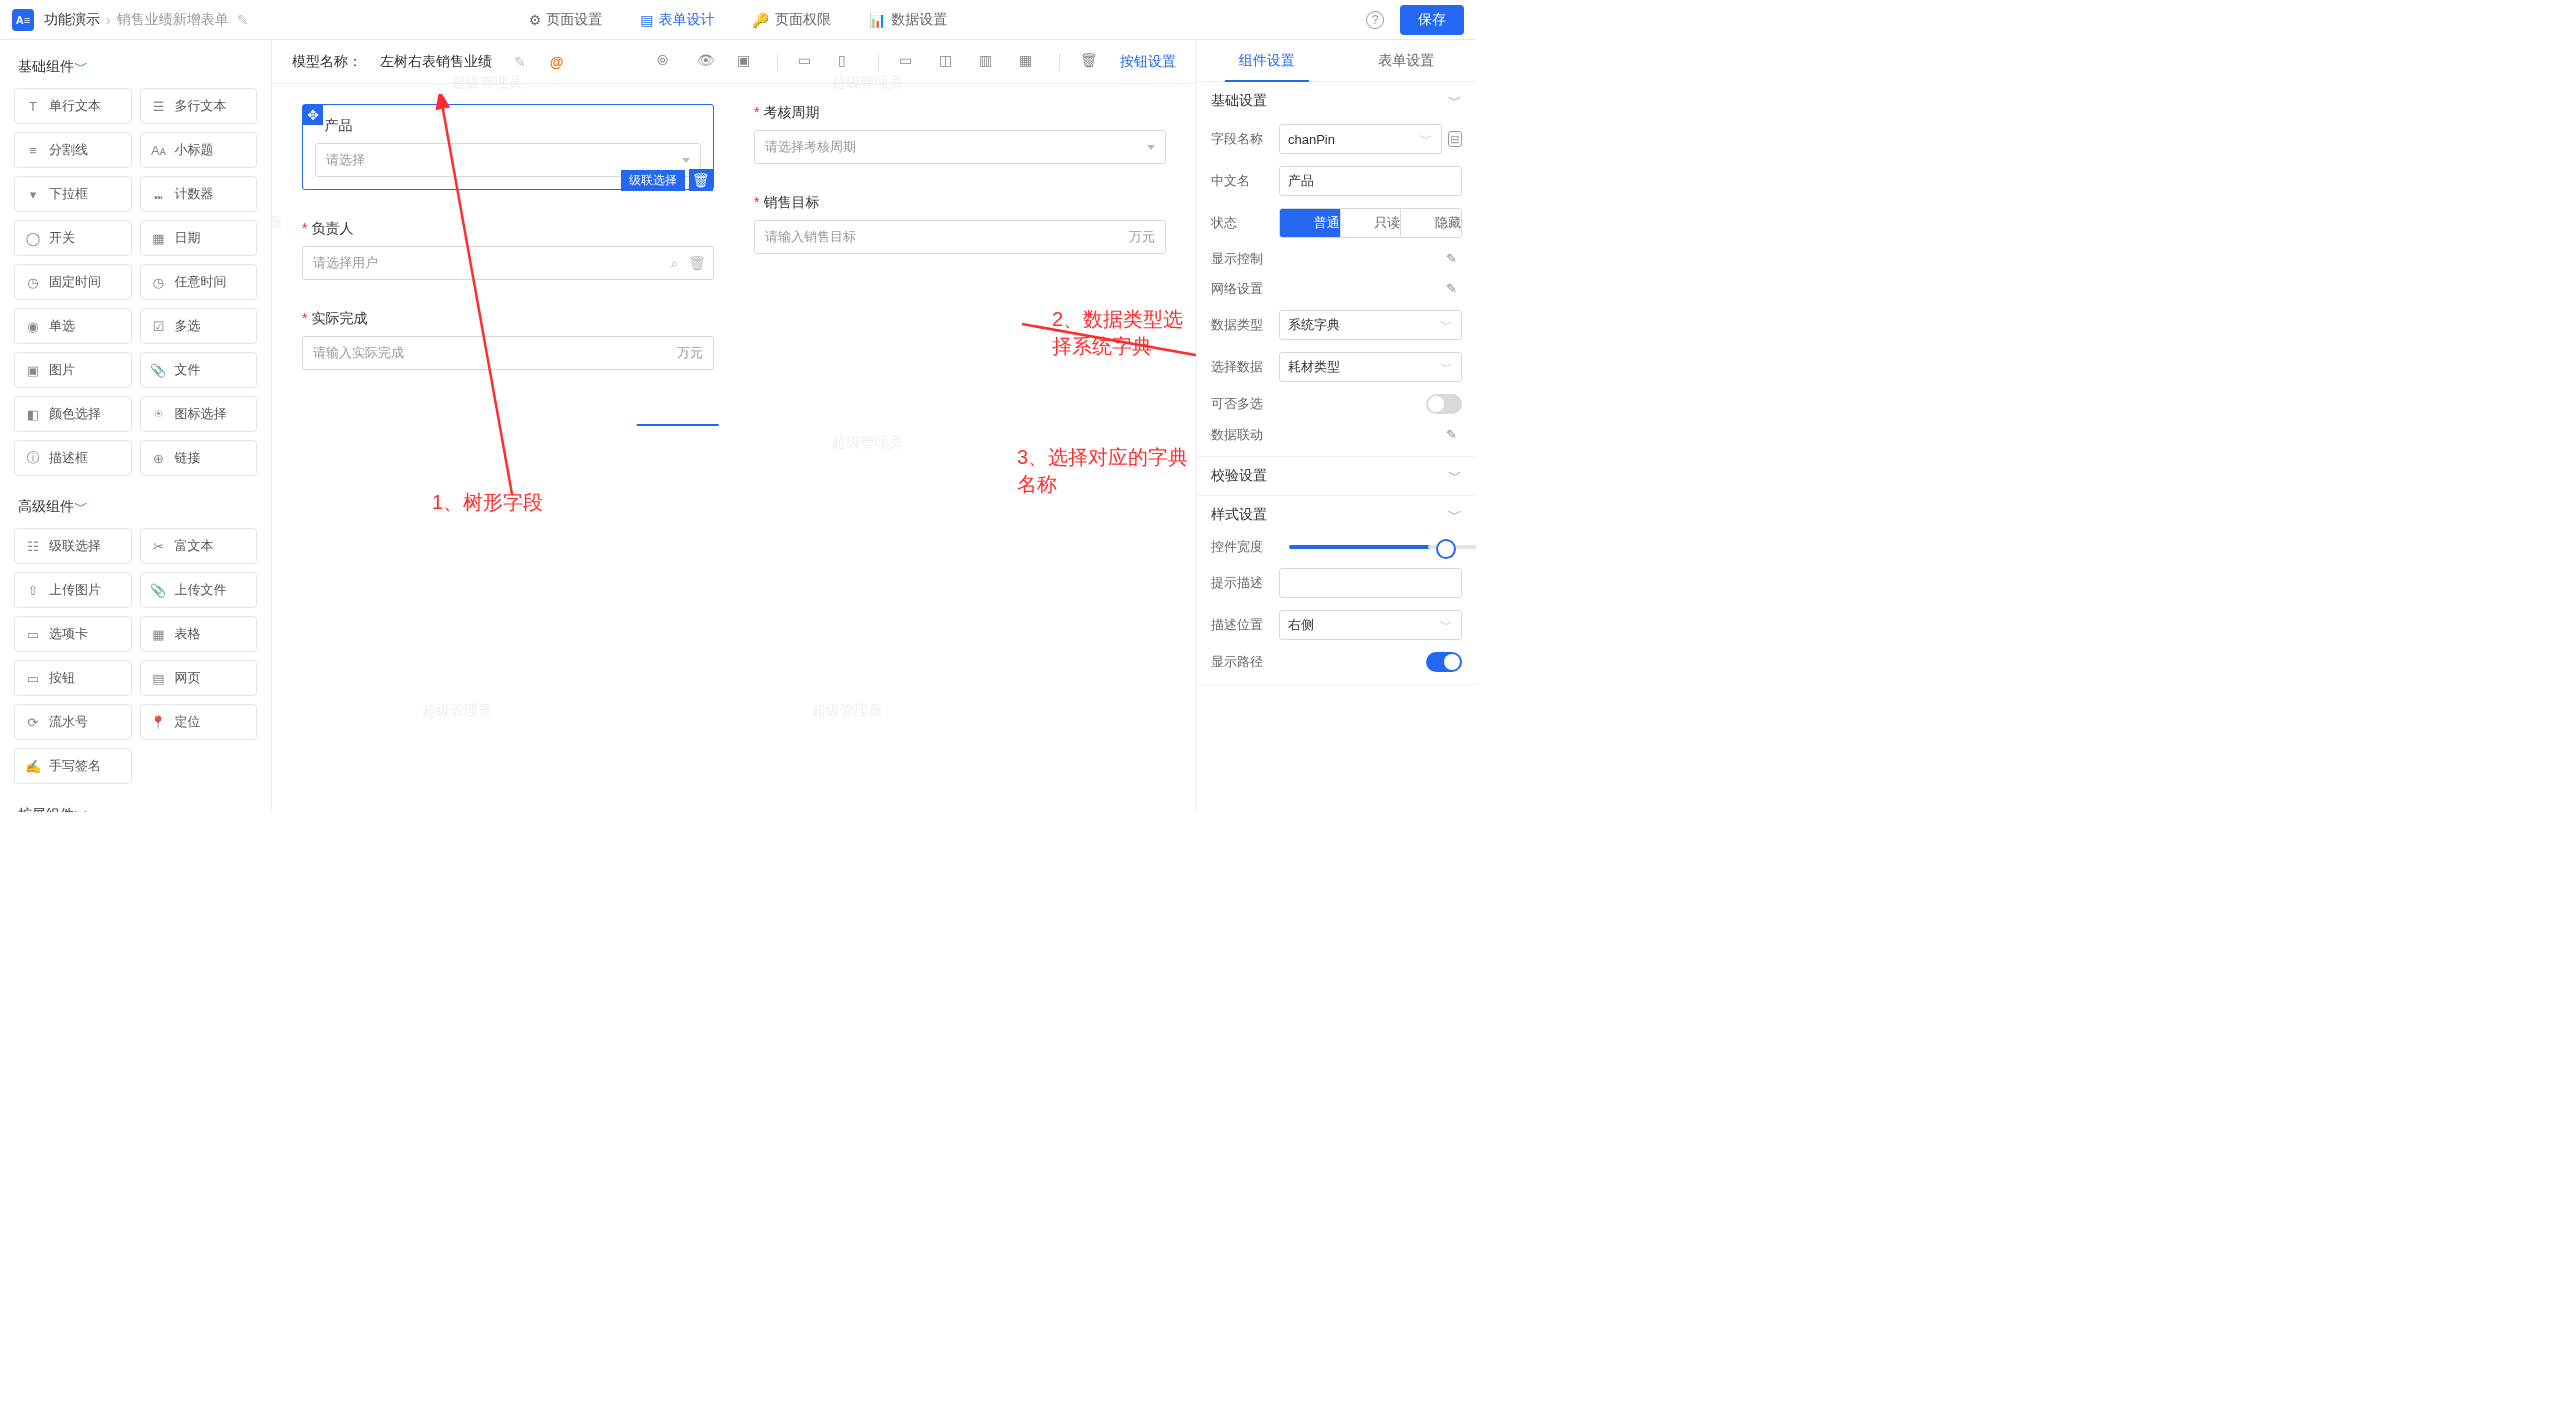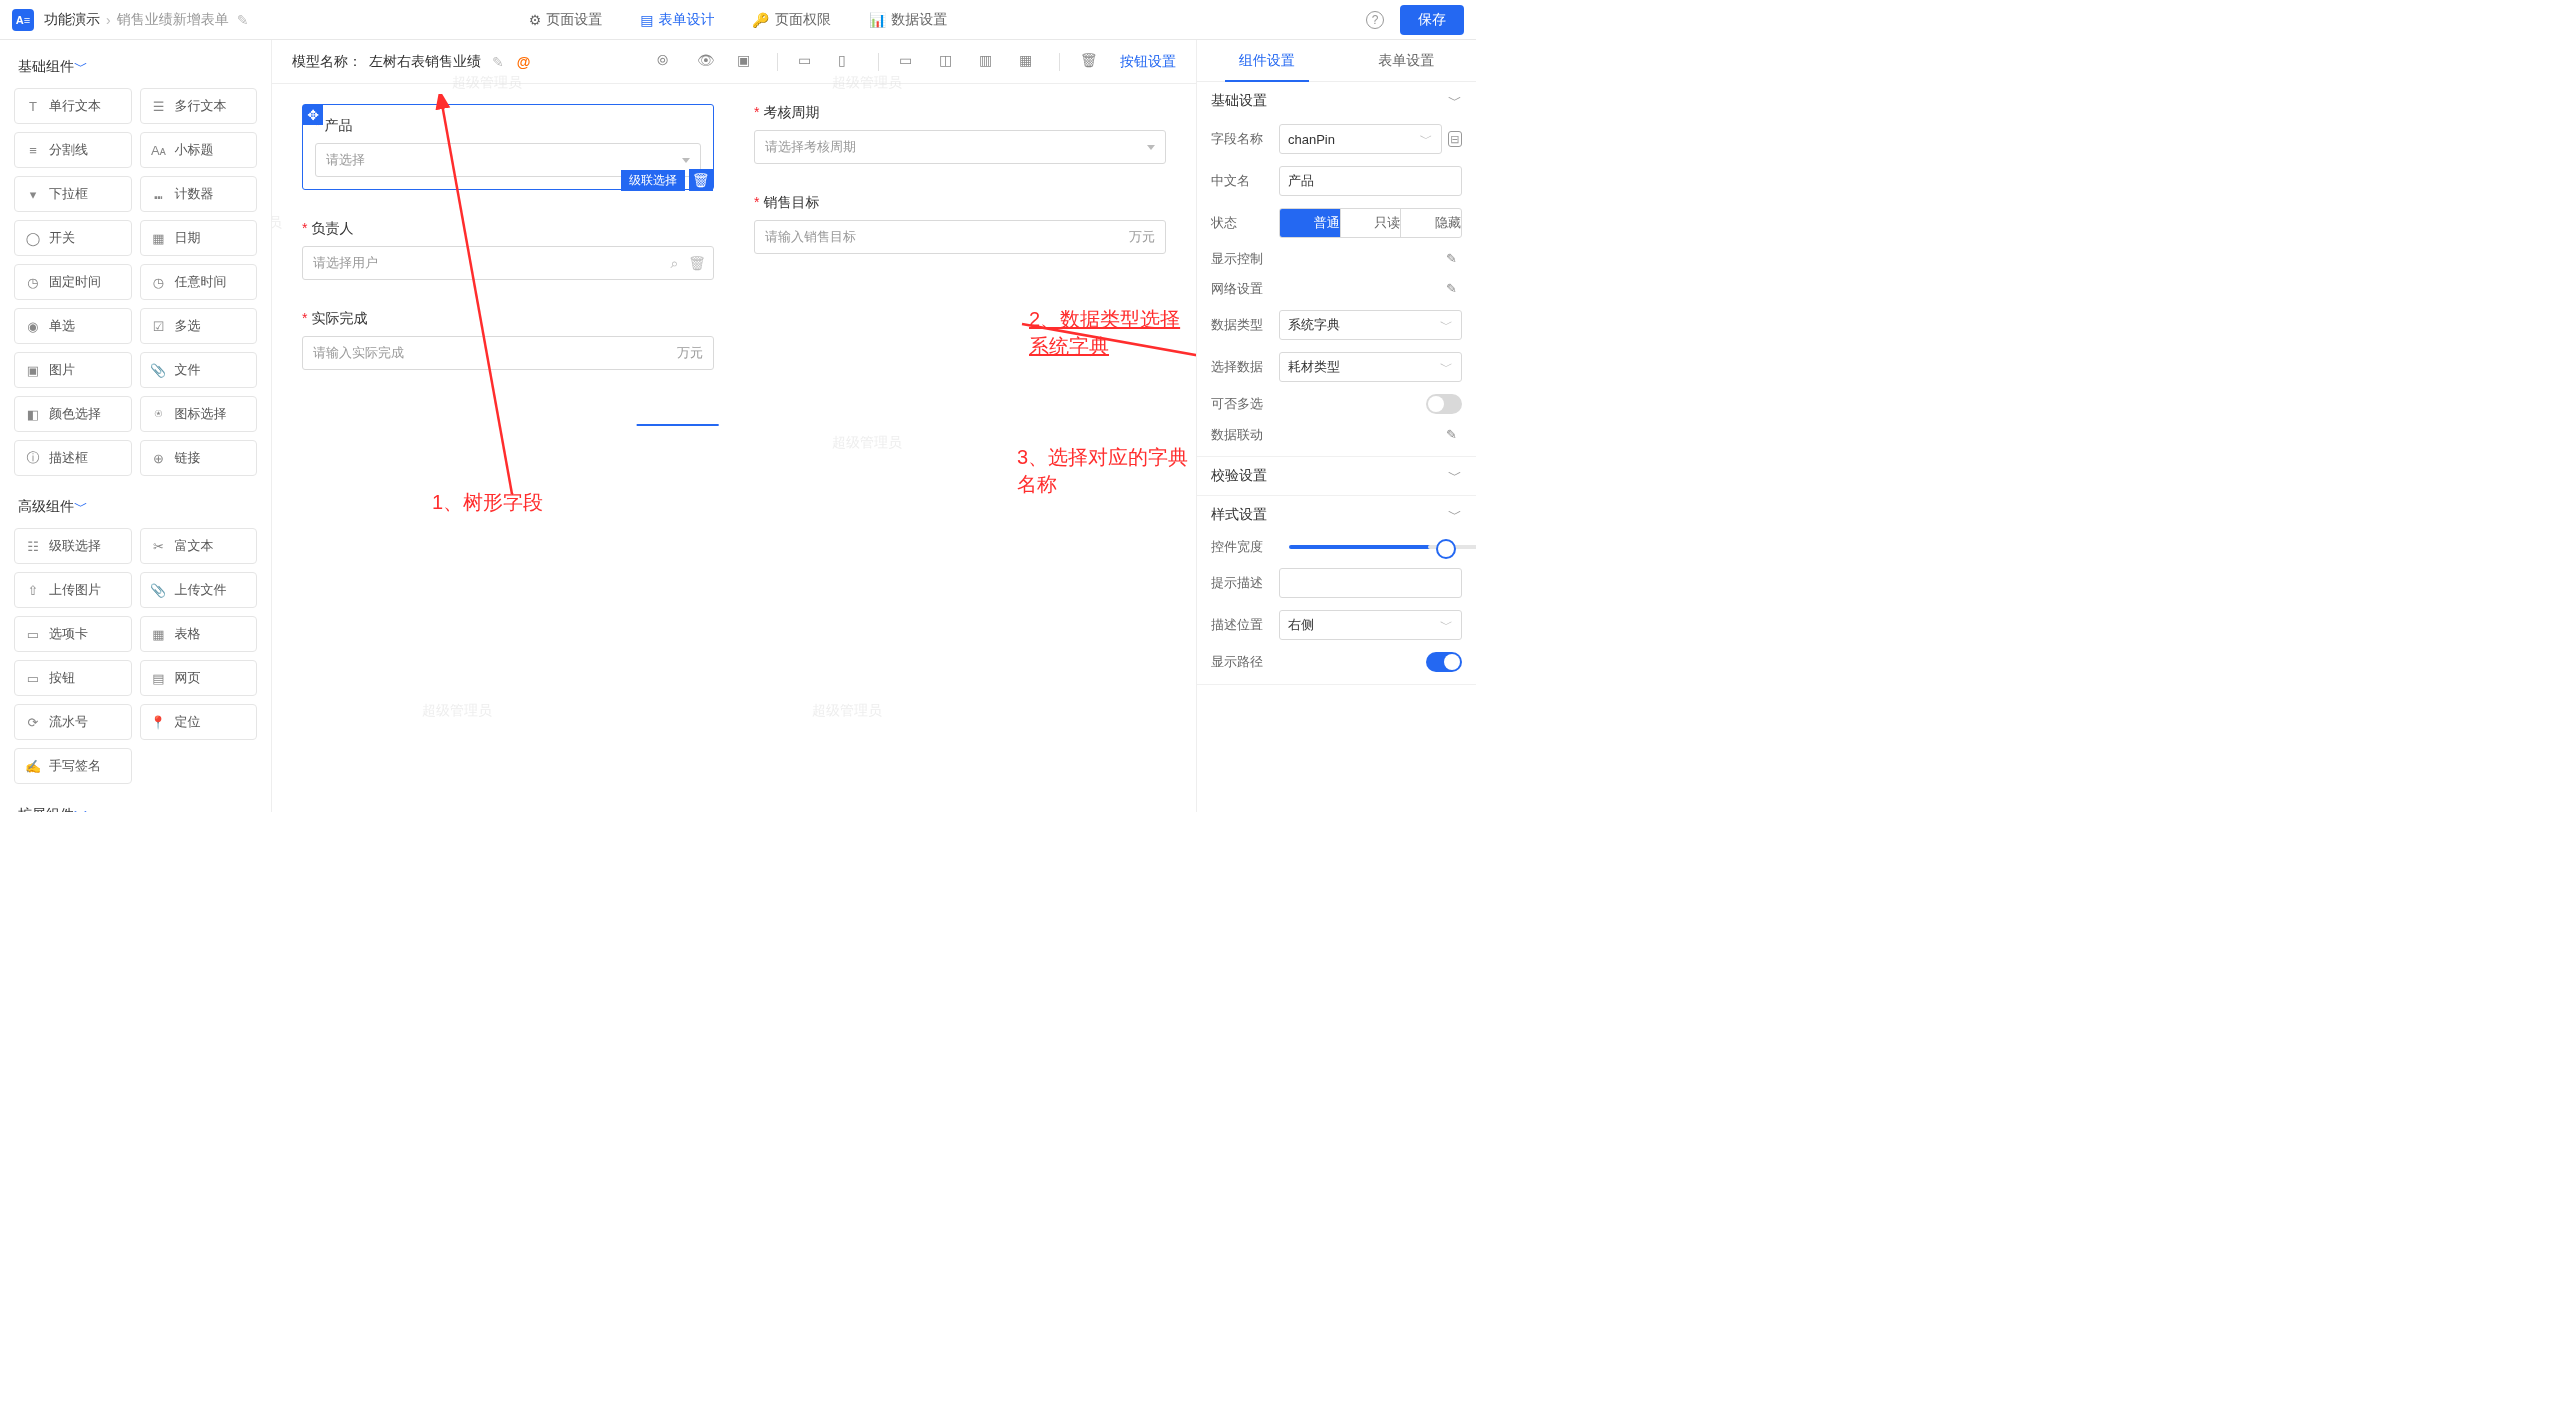--- a/index.html
+++ b/index.html
@@ -28,21 +28,21 @@
 .sidebar { width: 272px; border-right: 1px solid #eee; overflow-y: auto; padding: 10px 8px; }
 .side-group-header { display: flex; align-items: center; justify-content: flex-start; padding: 8px 10px; cursor: pointer; }
 .side-group-title { font-size: 14px; color: #333; }
 .chevron-icon { color: #2468f2; }
 .comp-grid { display: grid; grid-template-columns: 1fr 1fr; gap: 8px; padding: 4px 6px 14px; }
 .comp-card { border: 1px solid #e5e5e5; border-radius: 4px; padding: 8px 10px; display: flex; align-items: center; gap: 8px; font-size: 13px; color: #555; cursor: pointer; background: #fff; }
 .comp-card .ico { width: 16px; height: 16px; display: inline-flex; align-items: center; justify-content: center; color: #888; flex-shrink: 0; }
 
 
 .canvas { flex: 1; display: flex; flex-direction: column; overflow: auto; position: relative; }
-.canvas-toolbar { height: 44px; display: flex; align-items: center; padding: 0 20px; border-bottom: 1px solid #eee; gap: 7px; }
+.canvas-toolbar { height: 44px; display: flex; align-items: center; padding: 0 20px; border-bottom: 1px solid #eee; gap: 18px; }
 .model-label { color: #333; }
 .model-name { color: #333; }
 .model-edit { color: #bbb; margin-left: 4px; }
 .at-icon { color: #ff6b00; margin-left: 6px; font-weight: bold; }
 .canvas-toolbar-right { margin-left: auto; display: flex; align-items: center; gap: 20px; }
 .tool-ico { width: 20px; height: 20px; display: inline-block; color: #888; cursor: pointer; }
 .tool-divider { width: 1px; height: 18px; background: #e0e0e0; }
 .btn-settings-link { color: #2468f2; font-size: 14px; cursor: pointer; }
 .canvas-body { padding: 20px 30px; display: flex; gap: 40px; position: relative; }
 .canvas-col { flex: 1; display: flex; flex-direction: column; gap: 30px; }
@@ -359,21 +359,21 @@
         <svg class="arrow-svg" style="top:10px;left:160px;width:90px;height:410px;">
           <defs>
               <marker id="ah1" markerWidth="10" markerHeight="10" refX="2" refY="3" orient="auto">
                 <path d="M0,0 L0,6 L8,3 z" fill="#ff2d2d"></path>
               </marker>
             </defs>
           <line x1="80" y1="400" x2="10" y2="10" stroke="#ff2d2d" stroke-width="2.5" marker-end="url(#ah1)"></line>
         </svg>
         <div class="anno" style="top:405px;left:160px;">1、树形字段</div>
 
-        <div class="anno" style="top:222px;left:757px;text-decoration:underline;">2、数据类型选择系统字典</div>
+        <div class="anno" style="top:222px;left:780px;">2、数据类型选择系统字典</div>
         <svg class="arrow-svg" style="top:232px;left:745px;width:250px;height:60px;">
           <defs>
               <marker id="ah2" markerWidth="10" markerHeight="10" refX="2" refY="3" orient="auto">
                 <path d="M0,0 L0,6 L8,3 z" fill="#ff2d2d"></path>
               </marker>
             </defs>
           <line x1="5" y1="8" x2="240" y2="50" stroke="#ff2d2d" stroke-width="2.5" marker-end="url(#ah2)"></line>
         </svg>
 
         <div class="anno" style="top:360px;left:745px;">3、选择对应的字典名称</div>

